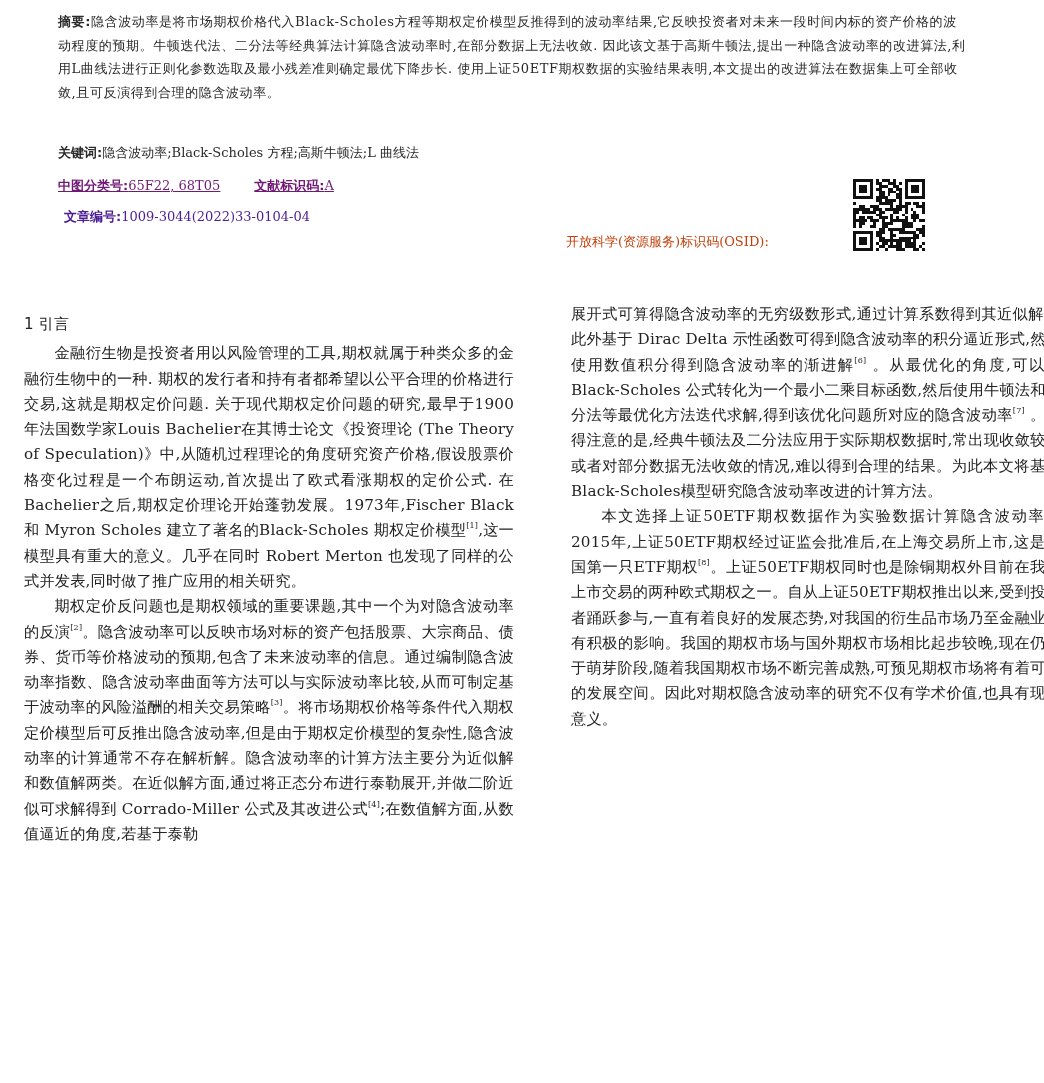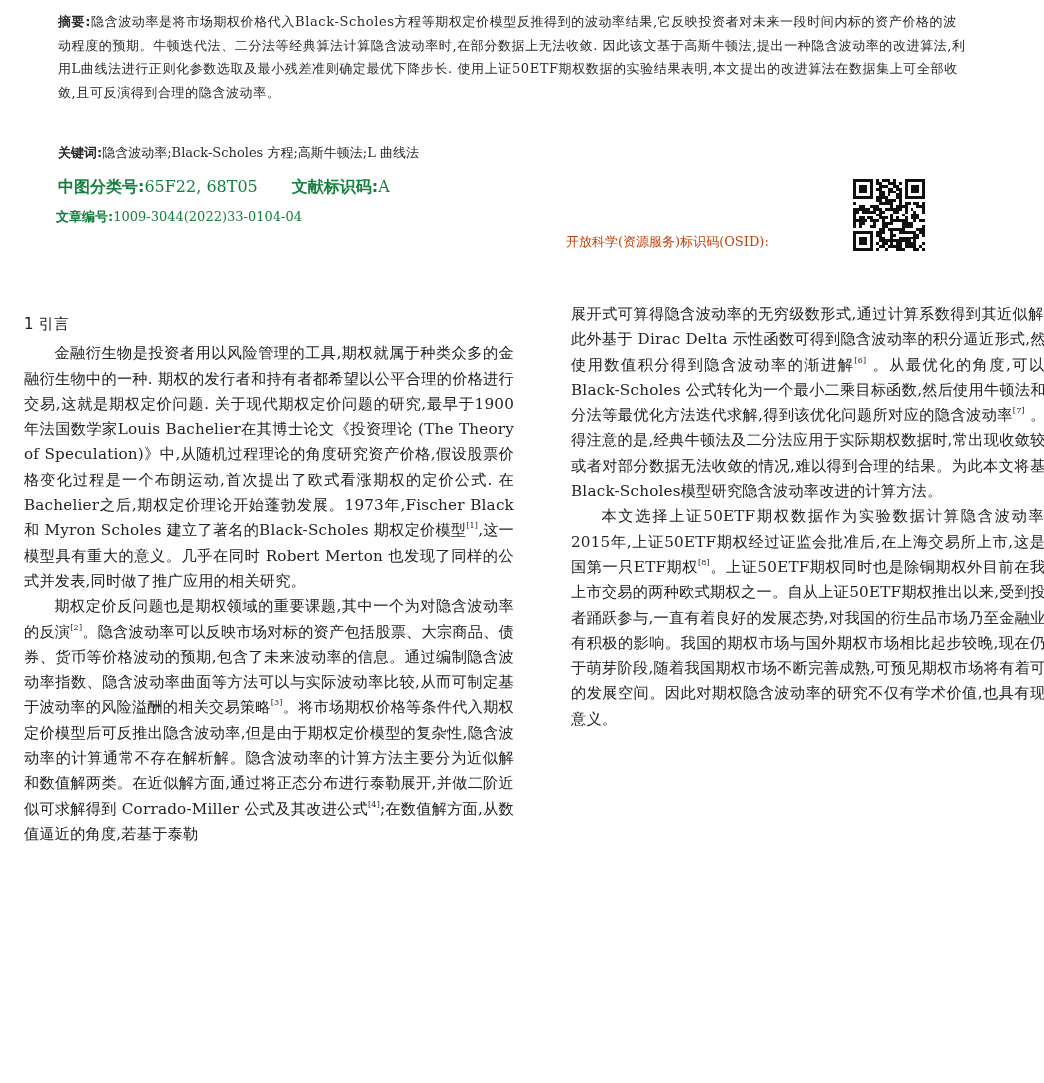--- a/index.html
+++ b/index.html
@@ -2,23 +2,23 @@
 <html><head>
 <meta charset="utf-8">
 <style>
   html, body { margin:0; padding:0; background:#ffffff; }
   body { width:1044px; height:1083px; position:relative; overflow:hidden; color:#1e1e1e;
          font-family:"DejaVu Serif", "Liberation Serif", serif; }
   .abs { position:absolute; }
   #abstract { left:58px; top:10px; width:910px; font-size:13px; line-height:23.5px; color:#2a2a2a; letter-spacing:0.6px; }
   .label { font-weight:bold; font-family:"DejaVu Sans","Liberation Sans",sans-serif;margin-top:11px; }
   #keywords { left:58px; top:144px; font-size:13px; color:#2a2a2a; }
-  #clc { left:58px; top:177px; font-size:16px; color:#15803d; }
+  #clc { left:58px; top:177px; font-size:13px; color:#701a75;text-decoration:underline; }
   #clc .gap { display:inline-block; width:34px; }
-  #article-no { left:56px; top:208px; font-size:13px; color:#15803d; }
+  #article-no { left:64px; top:208px; font-size:13px; color:#4c1d95; }
   #osid-label { left:566px; top:233px; font-size:13px; color:#c2410c; }
   #qr { left:853px; top:178px; width:72px; height:74px; }
   .col { width:490px; font-size:15.2px; line-height:25.3px; color:#222; text-align:justify; letter-spacing:0.2px; }
   #col-left { left:24px; top:312px; }
   #col-right { left:571px; top:302px; }
   .heading { font-weight:normal; font-family:"DejaVu Sans","Liberation Sans",sans-serif; font-size:15px; margin:0 0 4px 0; }
   .para { margin:0; text-indent:2em; }
   .para.noindent { text-indent:0; }
   sup { font-size:8px; line-height:0; vertical-align:7px; }
   sub { font-size:9px; line-height:0; }

